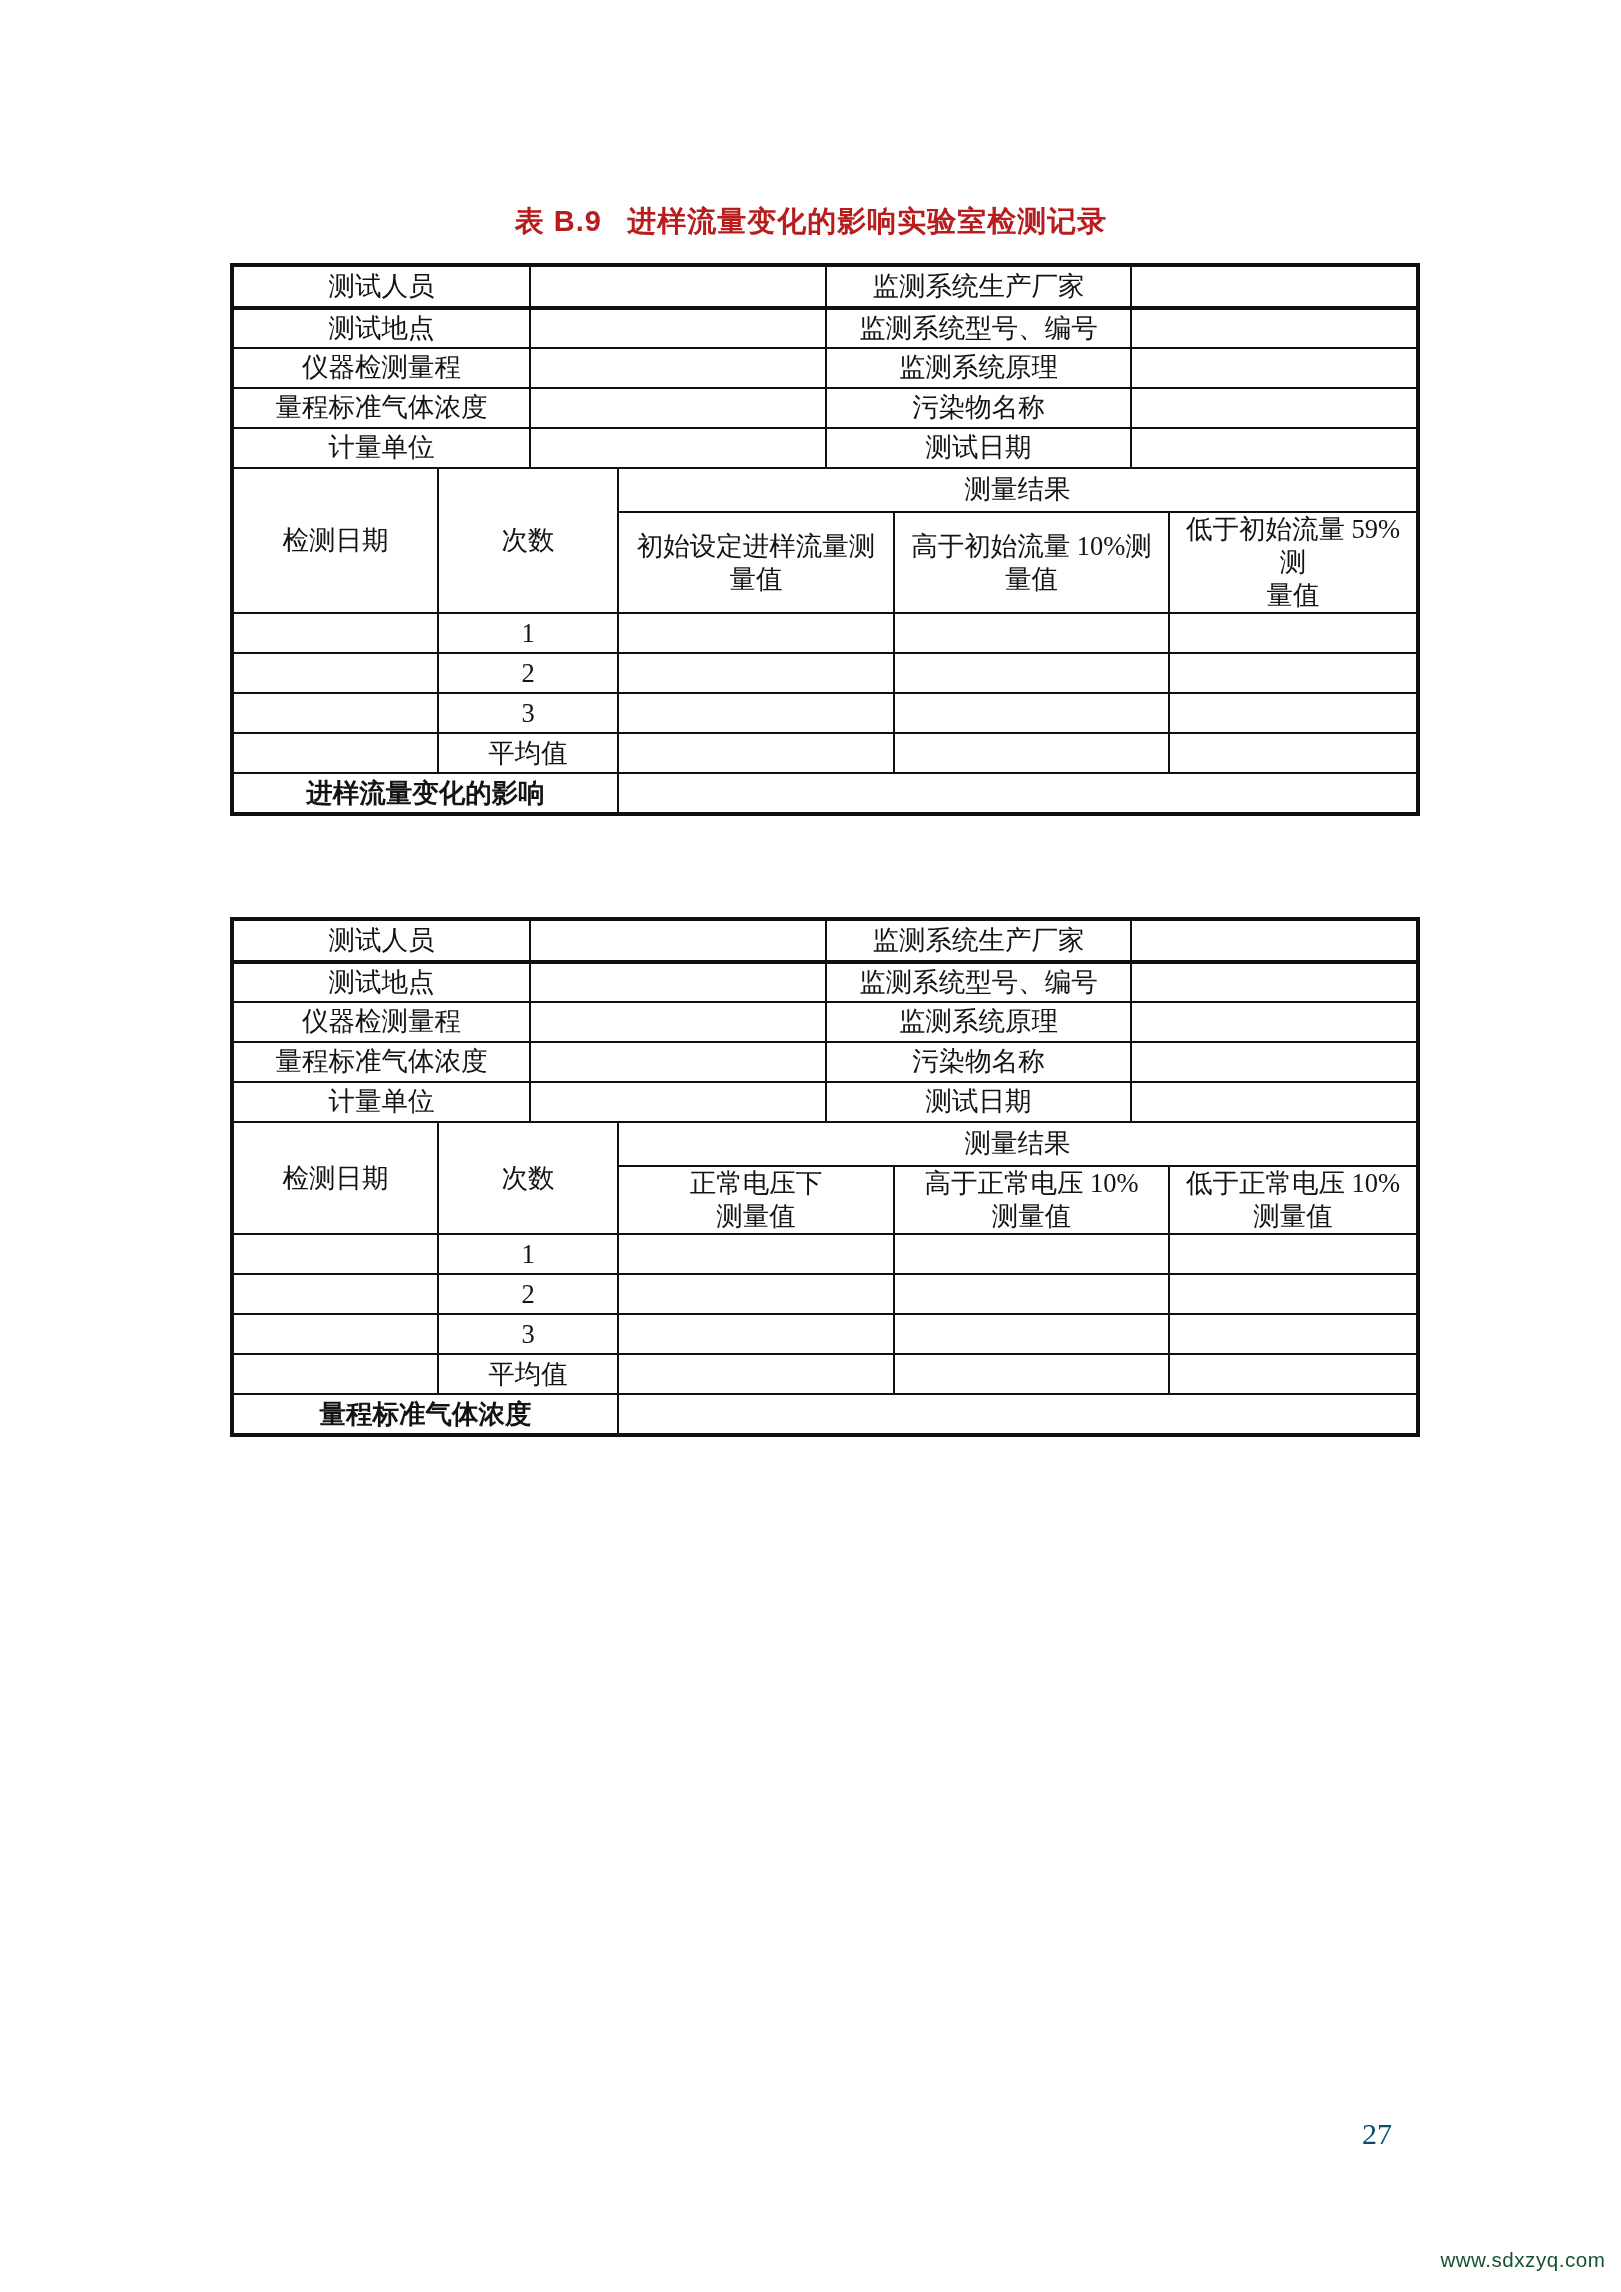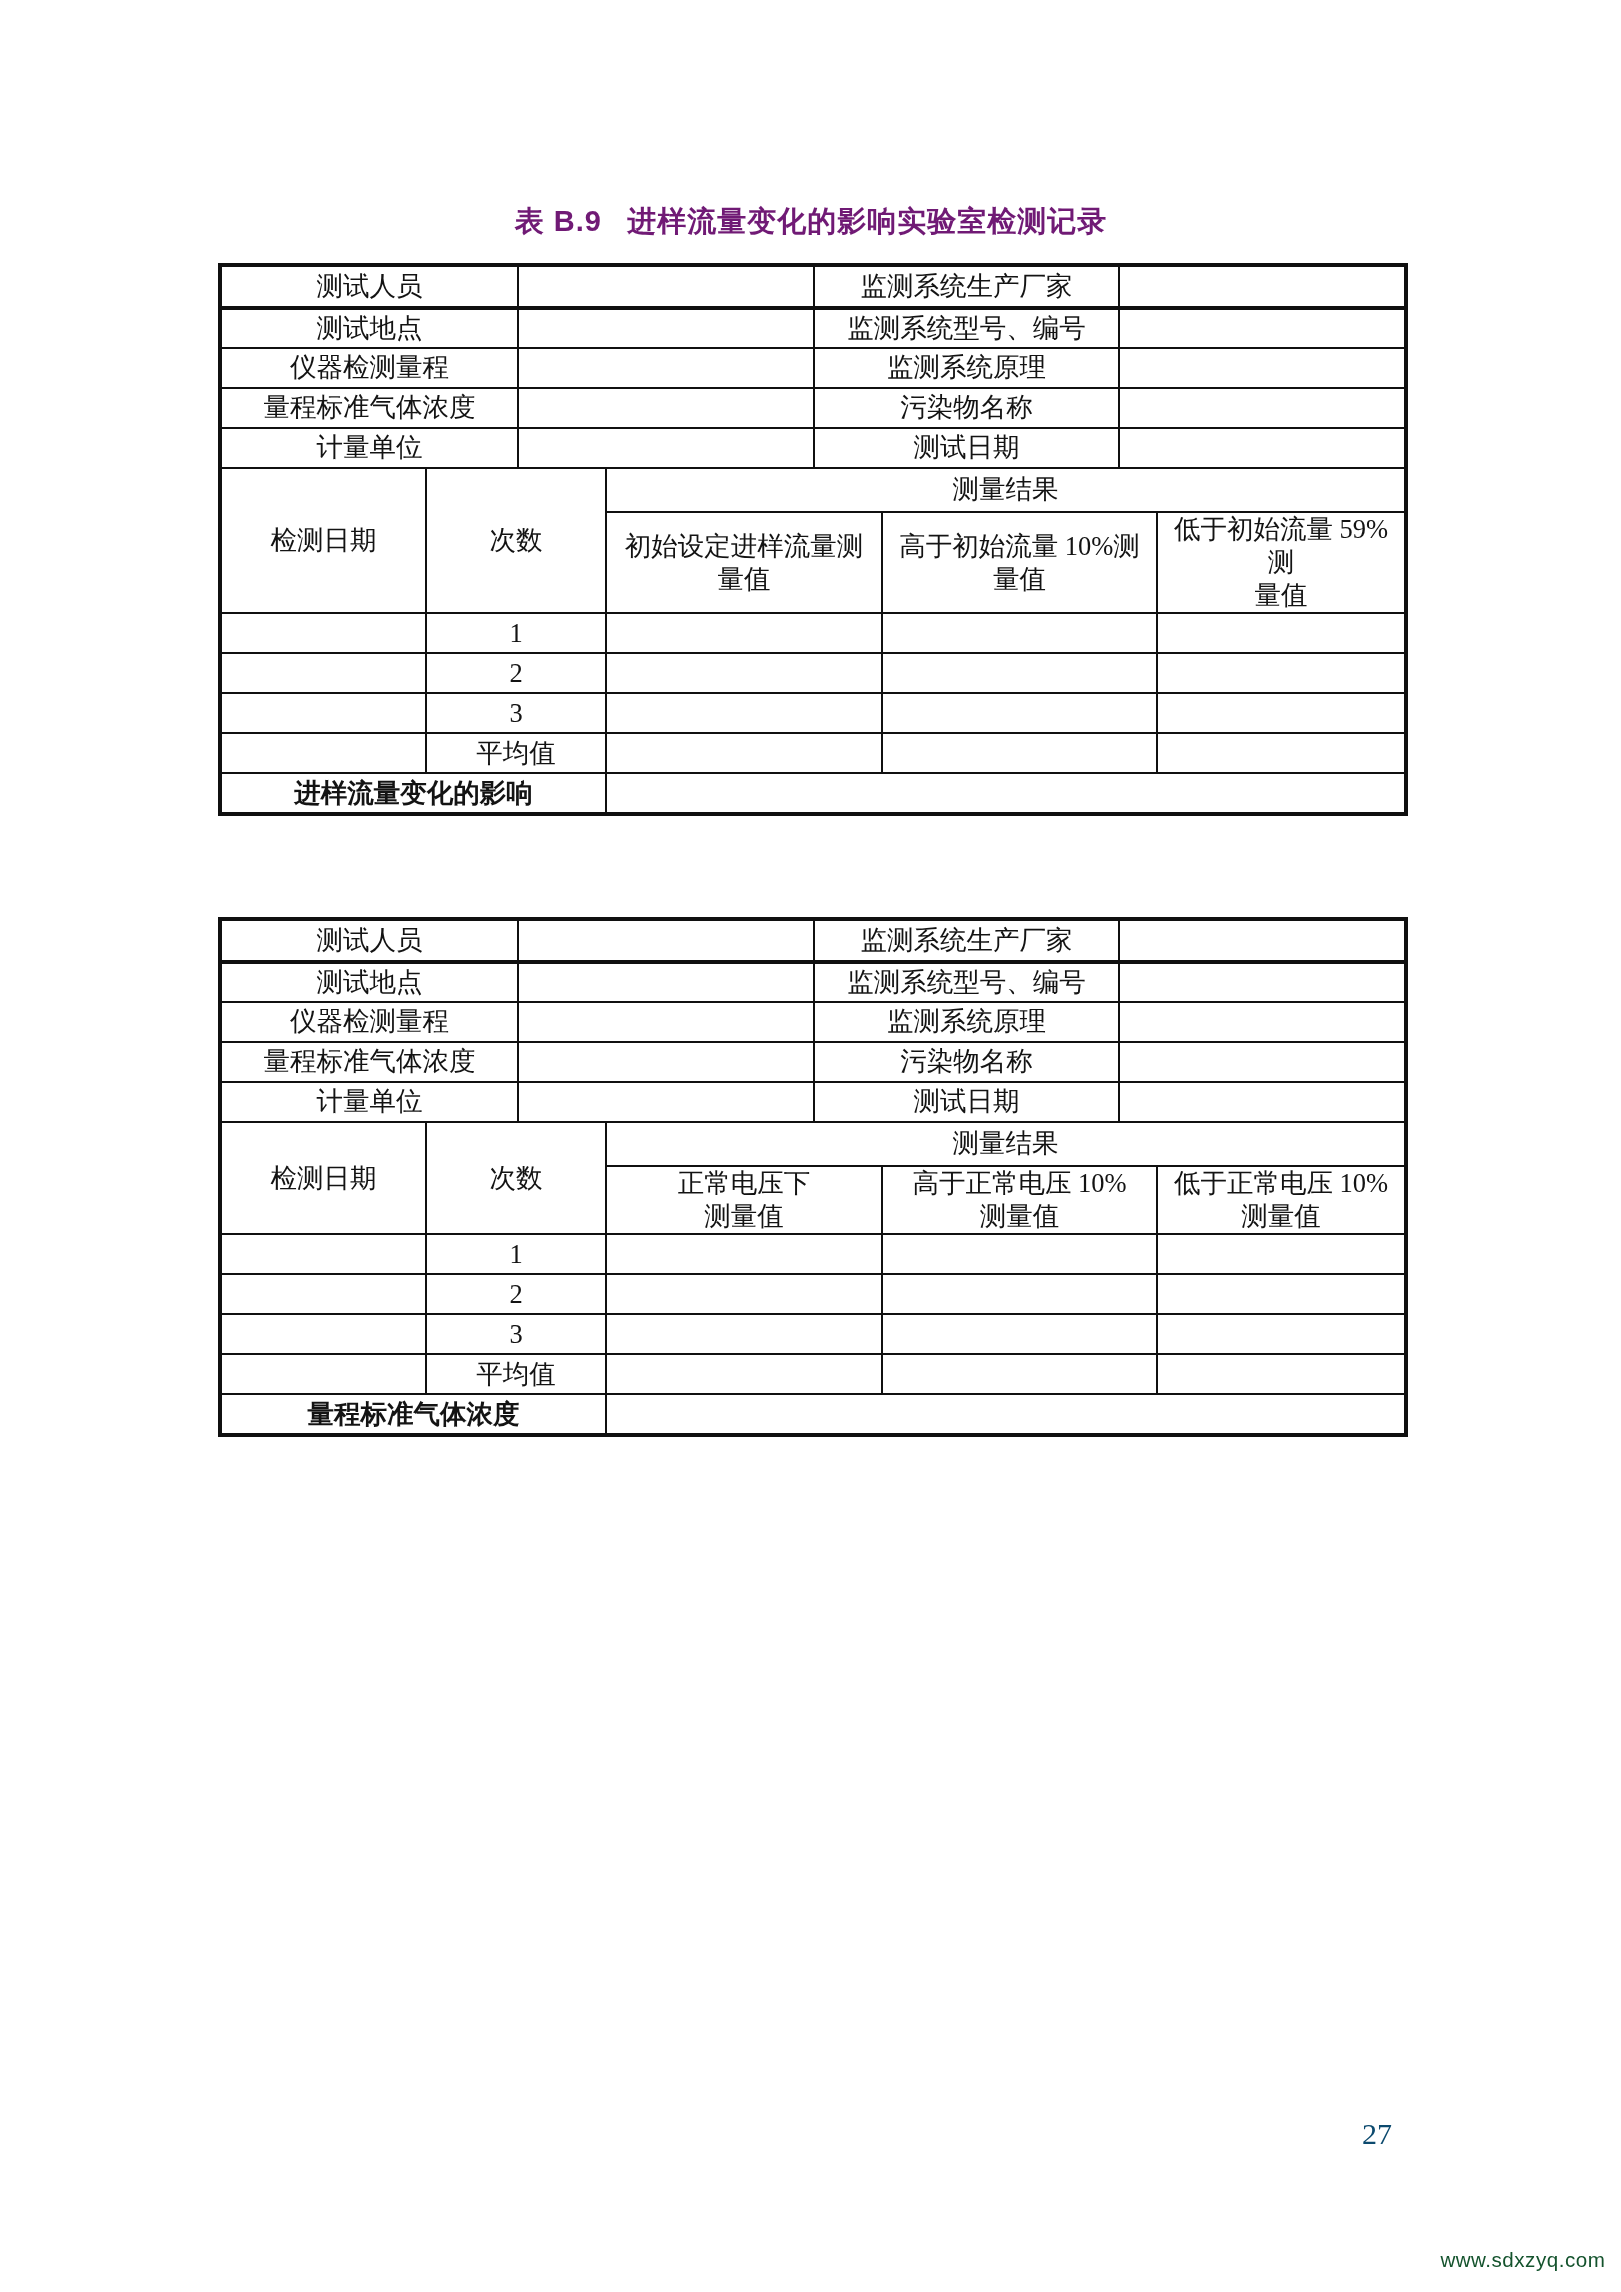--- a/index.html
+++ b/index.html
@@ -4,25 +4,25 @@
 <style>
   html,body{margin:0;padding:0;background:#e8e8e8;}
   .page{
     position:relative;width:1621px;height:2293px;background:#ffffff;
     font-family:"Liberation Serif","DejaVu Serif",serif;color:#151515;
     overflow:hidden;margin:0 auto;
   }
   .doc-title{
     position:absolute;left:218px;width:1186px;text-align:center;
     font-family:"Liberation Sans","DejaVu Sans",sans-serif;
-    font-weight:bold;font-size:29px;color:#701a75;white-space:nowrap;
+    font-weight:bold;font-size:29px;color:#b91c1c;white-space:nowrap;
   }
   .doc-title .t-prefix{margin-right:25.5px;letter-spacing:1px;}
   .doc-title .t-text{letter-spacing:1px;}
-  .tbl-wrap{position:absolute;left:218px;}
+  .tbl-wrap{position:absolute;left:230px;}
   table.form-table{
     border-collapse:collapse;table-layout:fixed;width:1186px;
     border:4.9px solid #101010;
     font-family:"Liberation Serif","DejaVu Serif",serif;
     font-size:26.5px;color:#131313;
   }
   table.form-table td{
     border:2px solid #101010;text-align:center;vertical-align:middle;
     padding:0 3.9px;overflow:hidden;line-height:1.25;
   }

